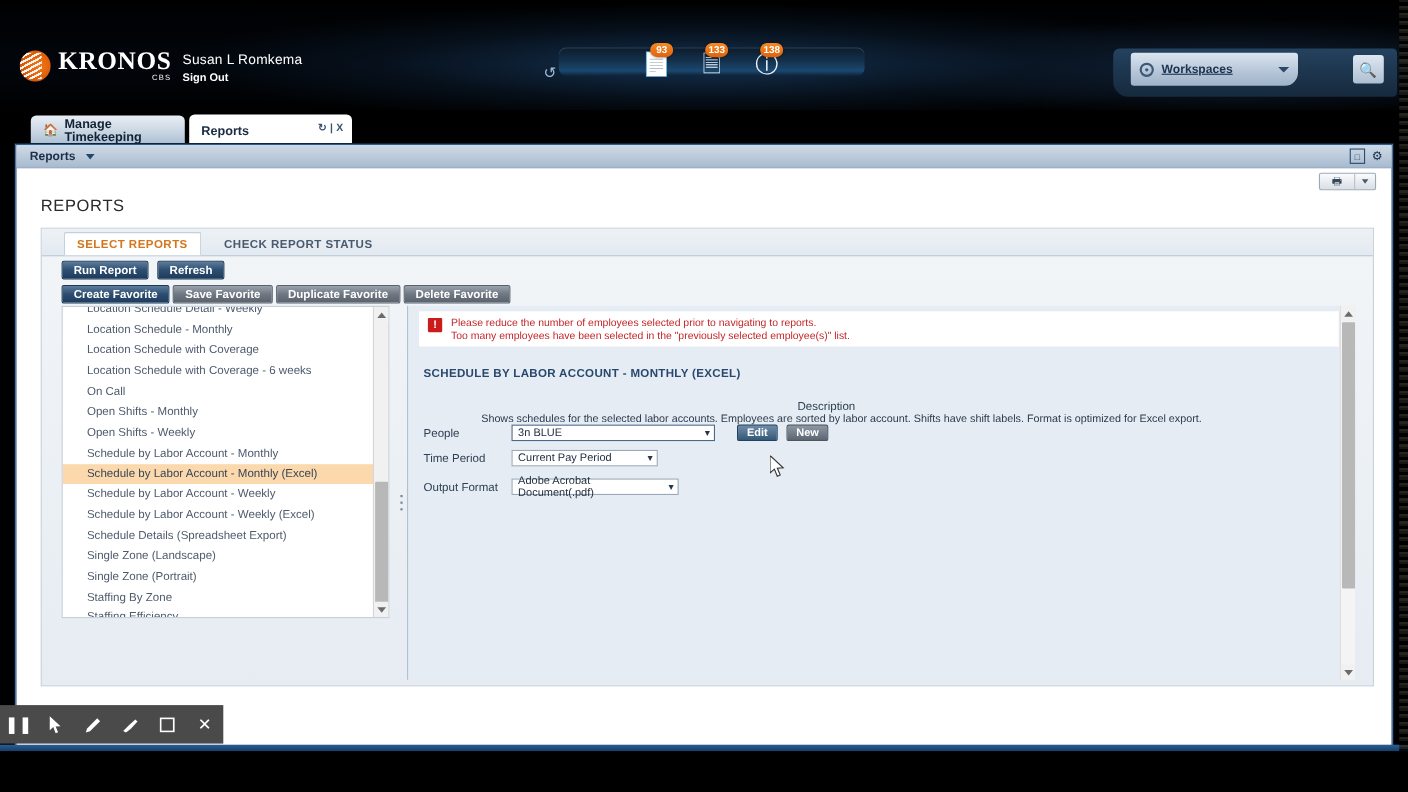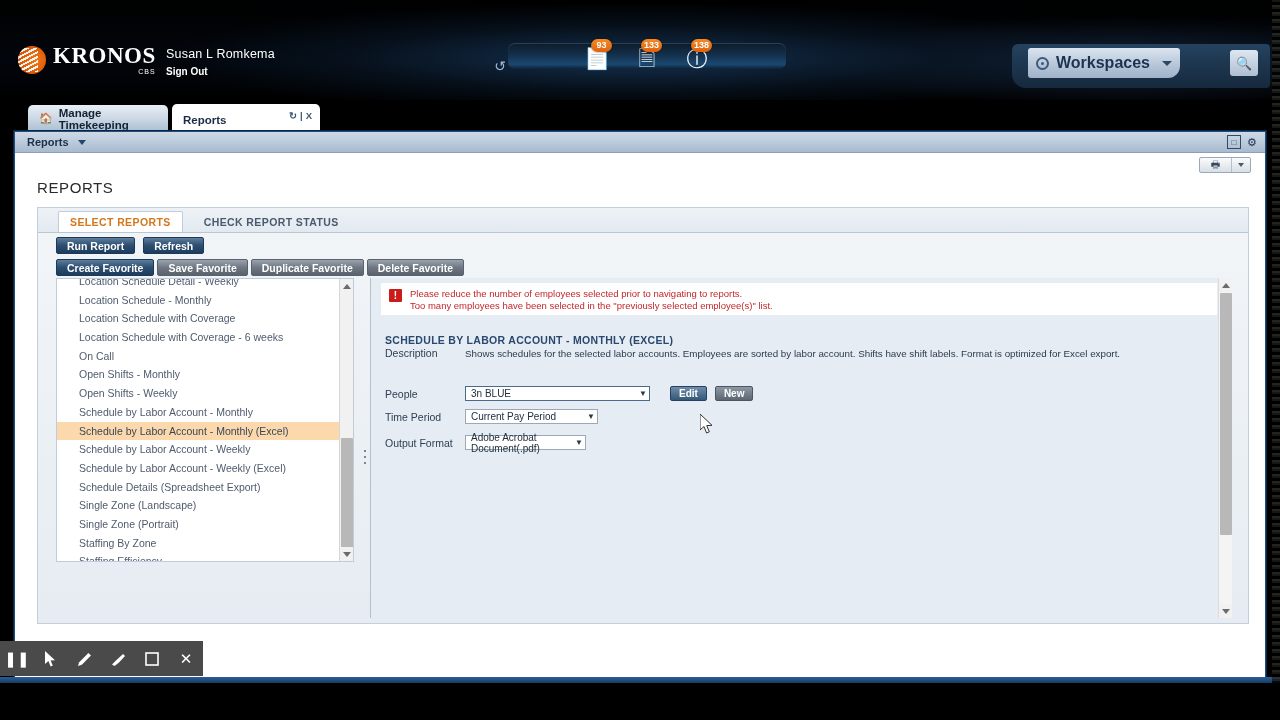--- a/index.html
+++ b/index.html
@@ -92,21 +92,21 @@
     display: flex; align-items: center; padding: 0 8px; gap: 7px; cursor: pointer;
   }
   #workspaces-target {
     width: 13px; height: 13px; border-radius: 50%; border: 2px solid #3c5a78;
     position: relative; flex: none;
   }
   #workspaces-target::after {
     content:""; position:absolute; left:3px; top:3px; width:3px; height:3px;
     border-radius:50%; background:#3c5a78;
   }
-  #workspaces-label { color: #1c3350; font-size: 16px; font-weight: bold; flex: 1; }
+  #workspaces-label { color: #1c3350; font-size: 11px; font-weight: bold; flex: 1; text-decoration: underline; }
   #workspaces-caret {
     width: 0; height: 0; border-left: 5px solid transparent; border-right: 5px solid transparent;
     border-top: 5px solid #2b4967;
   }
   #header-search-btn {
     position: absolute; left: 218px; top: 6px; width: 28px; height: 26px;
     background: linear-gradient(to bottom, #dde7f1, #aebfd2);
     border-radius: 3px; display:flex; align-items:center; justify-content:center;
     color:#22405f; font-size:13px; cursor: pointer;
   }
@@ -481,21 +481,21 @@
       <div id="error-banner">
         <div id="error-icon">!</div>
         <div>
           <div class="error-line">Please reduce the number of employees selected prior to navigating to reports.</div>
           <div class="error-line">Too many employees have been selected in the "previously selected employee(s)" list.</div>
         </div>
       </div>
 
       <div id="detail-title">SCHEDULE BY LABOR ACCOUNT - MONTHLY (EXCEL)</div>
 
-      <div class="form-row" style="top:69px; width:760px;">
+      <div class="form-row" style="top:86px; width:760px;flex-direction:column;">
         <span class="form-label">Description</span>
         <span class="desc-text">Shows schedules for the selected labor accounts. Employees are sorted by labor account. Shifts have shift labels. Format is optimized for Excel export.</span>
       </div>
 
       <div class="form-row" style="top:108px;">
         <span class="form-label">People</span>
         <div class="sel bordered-strong" style="width:185px;">
           <span>3n BLUE</span>
           <span class="caret">▼</span>
         </div>
@@ -506,21 +506,21 @@
       <div class="form-row" style="top:131px;">
         <span class="form-label">Time Period</span>
         <div class="sel" style="width:133px;">
           <span>Current Pay Period</span>
           <span class="caret">▼</span>
         </div>
       </div>
 
       <div class="form-row" style="top:157px;">
         <span class="form-label">Output Format</span>
-        <div class="sel" style="width:121px;gap:28px;">
+        <div class="sel" style="width:152px;gap:28px;">
           <span>Adobe Acrobat Document(.pdf)</span>
           <span class="caret">▼</span>
         </div>
       </div>
 
       <div id="detail-scrollbar">
         <div class="sb-arrow up" style="top:0">
             <span></span>
           </div>
         <div class="sb-thumb" style="top:15px;height:242px"></div>

